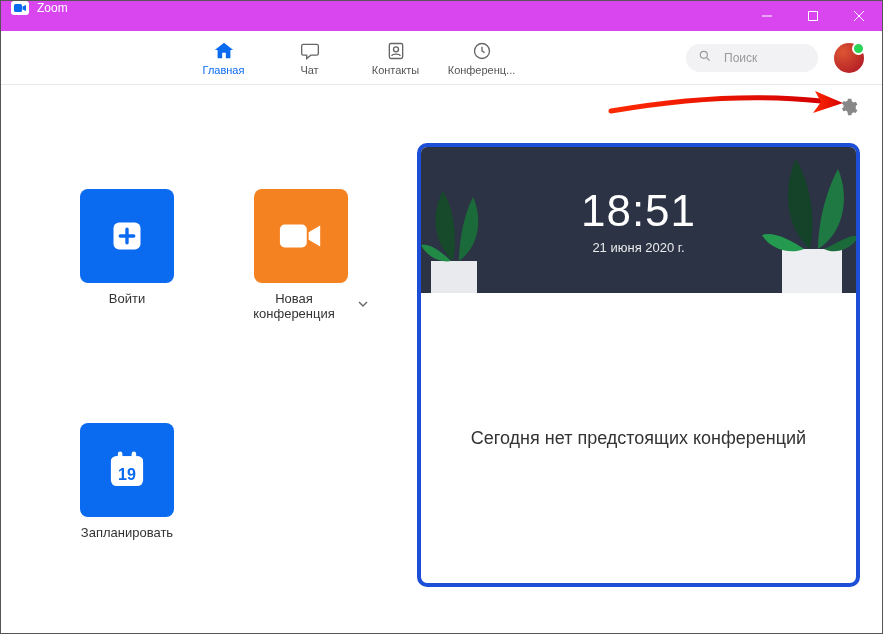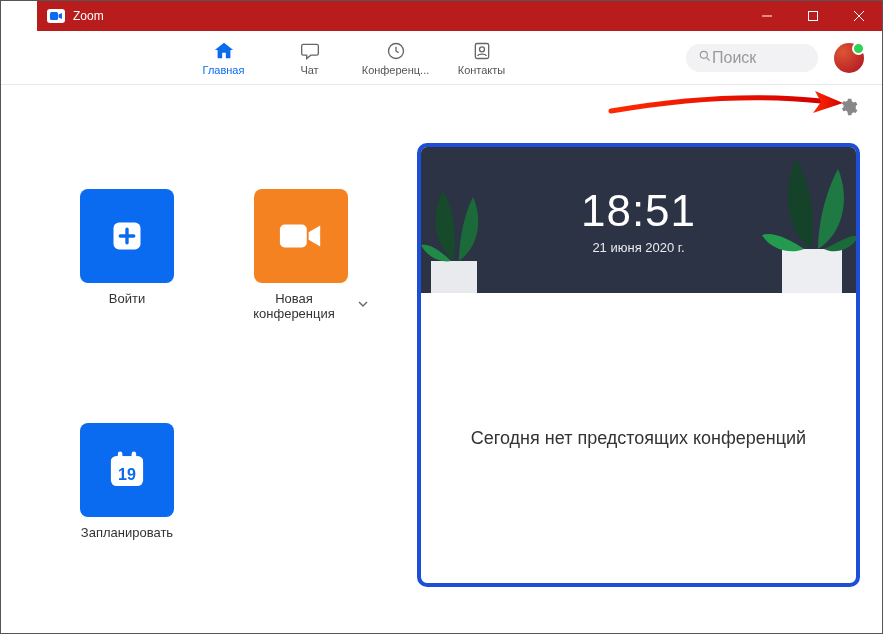--- a/index.html
+++ b/index.html
@@ -1,29 +1,29 @@
 <!DOCTYPE html>
 <html><head>
 <meta charset="utf-8">
 <style>
   * { box-sizing: border-box; margin: 0; padding: 0; font-family: -apple-system, BlinkMacSystemFont, "Segoe UI", Arial, sans-serif; }
   body { background: #fff; width: 883px; height: 634px; overflow: hidden; border: 1px solid #555; }
-  .titlebar { height: 30px; background: #b91c1c; display: flex; align-items: center; padding: 0 0 0 10px; color: #fff; margin-left: 36px; }
+  .titlebar { height: 30px; background: #d946ef; display: flex; align-items: flex-start; padding: 0 0 0 10px; color: #fff; }
   .titlebar-icon { width: 18px; height: 14px; background: #fff; border-radius: 3px; display: flex; align-items: center; justify-content: center; margin-right: 8px; }
   .titlebar-icon svg { width: 12px; height: 8px; }
   .titlebar-title { font-size: 12px; flex: 1; }
   .win-controls { display: flex; height: 100%; }
   .win-btn { width: 46px; height: 100%; display: flex; align-items: center; justify-content: center; cursor: pointer; }
   .win-btn svg { width: 10px; height: 10px; }
   .topbar { height: 54px; border-bottom: 1px solid #e8e8e8; display: flex; align-items: center; padding: 0 18px; position: relative; }
   .tabs { display: flex; gap: 6px; margin: 0 auto; }
   .tab { display: flex; flex-direction: column; align-items: center; justify-content: center; width: 80px; cursor: pointer; color: #555; font-size: 11px; gap: 2px; position: relative; }
   .tab.active { color: #0a6af0; }
   .tab-icon { width: 22px; height: 22px; display: flex; align-items: center; justify-content: center; }
-  .search { width: 132px; height: 28px; background: #f2f2f5; border-radius: 14px; display: flex; align-items: center; padding: 0 12px; gap: 0; color: #999; font-size: 16px; cursor: text; margin-right: 16px; }
+  .search { width: 132px; height: 28px; background: #f2f2f5; border-radius: 14px; display: flex; align-items: center; padding: 0 12px; gap: 12px; color: #999; font-size: 12px; cursor: text; margin-right: 16px; }
   .avatar { width: 30px; height: 30px; border-radius: 50%; background: radial-gradient(circle at 30% 30%, #d53, #a12); position: relative; cursor: pointer; }
   .avatar::after { content: ''; position: absolute; top: -1px; right: -1px; width: 9px; height: 9px; background: #2bd454; border: 2px solid #fff; border-radius: 50%; }
   .content { display: flex; padding: 22px 22px 22px 46px; gap: 30px; position: relative; height: calc(100% - 84px);}
   .gear-btn { position: absolute; top: 12px; right: 24px; width: 20px; height: 20px; cursor: pointer; color: #888; }
   .arrow-annot { position: absolute; top: 4px; left: 606px; pointer-events: none; }
   .actions { width: 340px; padding-top: 82px; display: grid; grid-template-columns: 160px 160px; gap: 46px 14px; }
   .action { display: flex; flex-direction: column; align-items: center; gap: 8px; cursor: pointer; }
   .action-btn { width: 94px; height: 94px; border-radius: 8px; display: flex; align-items: center; justify-content: center; color: #fff; }
   .orange { background: #f58220; }
   .blue { background: #0a6af0; }
@@ -84,35 +84,35 @@
       <span class="tab-icon">
           <svg viewBox="0 0 24 24" width="20" height="20" fill="none" stroke="#666" stroke-width="1.6">
             <path d="M4 4 H20 A2 2 0 0 1 22 6 V15 A2 2 0 0 1 20 17 H13 L8 21 V17 H4 A2 2 0 0 1 2 15 V6 A2 2 0 0 1 4 4 Z"></path>
           </svg>
         </span>
       <span>Чат</span>
     </div>
     <div class="tab">
       <span class="tab-icon">
           <svg viewBox="0 0 24 24" width="20" height="20" fill="none" stroke="#666" stroke-width="1.6">
-            <circle cx="12" cy="12" r="9"></circle>
-            <path d="M12 7 V12 L15 14"></path>
-          </svg>
-        </span>
-      <span>Конференц...</span>
-    </div>
-    <div class="tab">
-      <span class="tab-icon">
-          <svg viewBox="0 0 24 24" width="20" height="20" fill="none" stroke="#666" stroke-width="1.6">
             <rect x="4" y="3" width="16" height="18" rx="2"></rect>
             <circle cx="12" cy="10" r="3"></circle>
             <path d="M7 18 C7 15 17 15 17 18"></path>
           </svg>
         </span>
       <span>Контакты</span>
+    </div>
+    <div class="tab">
+      <span class="tab-icon">
+          <svg viewBox="0 0 24 24" width="20" height="20" fill="none" stroke="#666" stroke-width="1.6">
+            <circle cx="12" cy="12" r="9"></circle>
+            <path d="M12 7 V12 L15 14"></path>
+          </svg>
+        </span>
+      <span>Конференц...</span>
     </div>
   </div>
   <div class="search">
     <span><svg viewBox="0 0 24 24" width="14" height="14" fill="none" stroke="#999" stroke-width="2">
           <circle cx="10" cy="10" r="6"></circle>
           <line x1="15" y1="15" x2="20" y2="20"></line>
         </svg></span>
     <span>Поиск</span>
   </div>
   <div class="avatar"></div>

